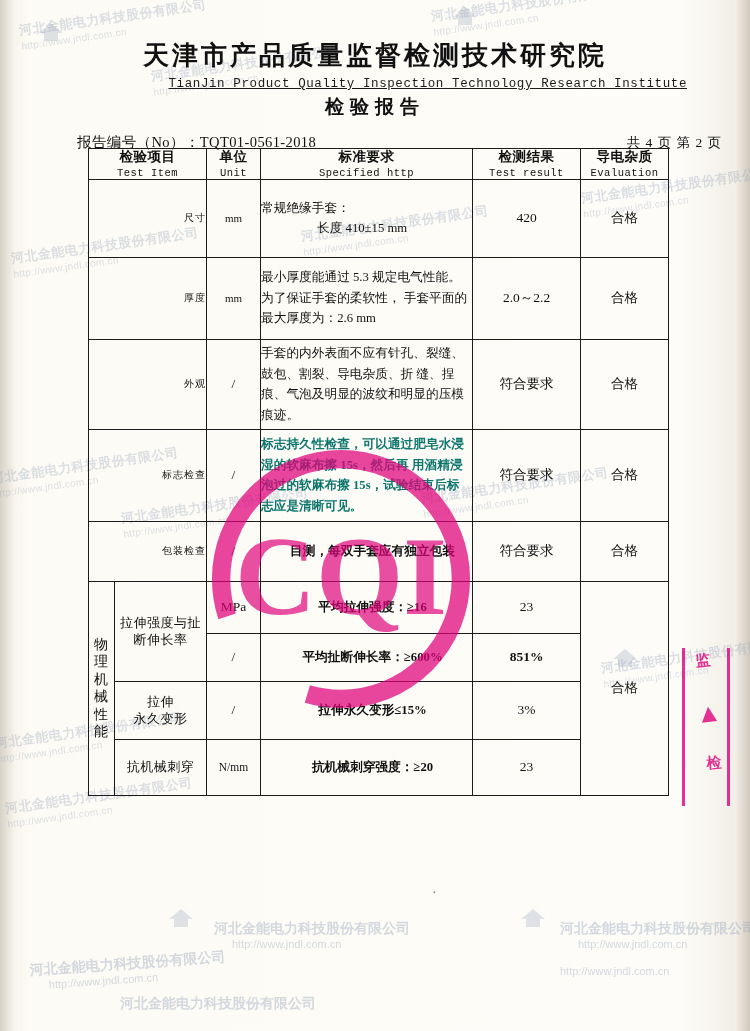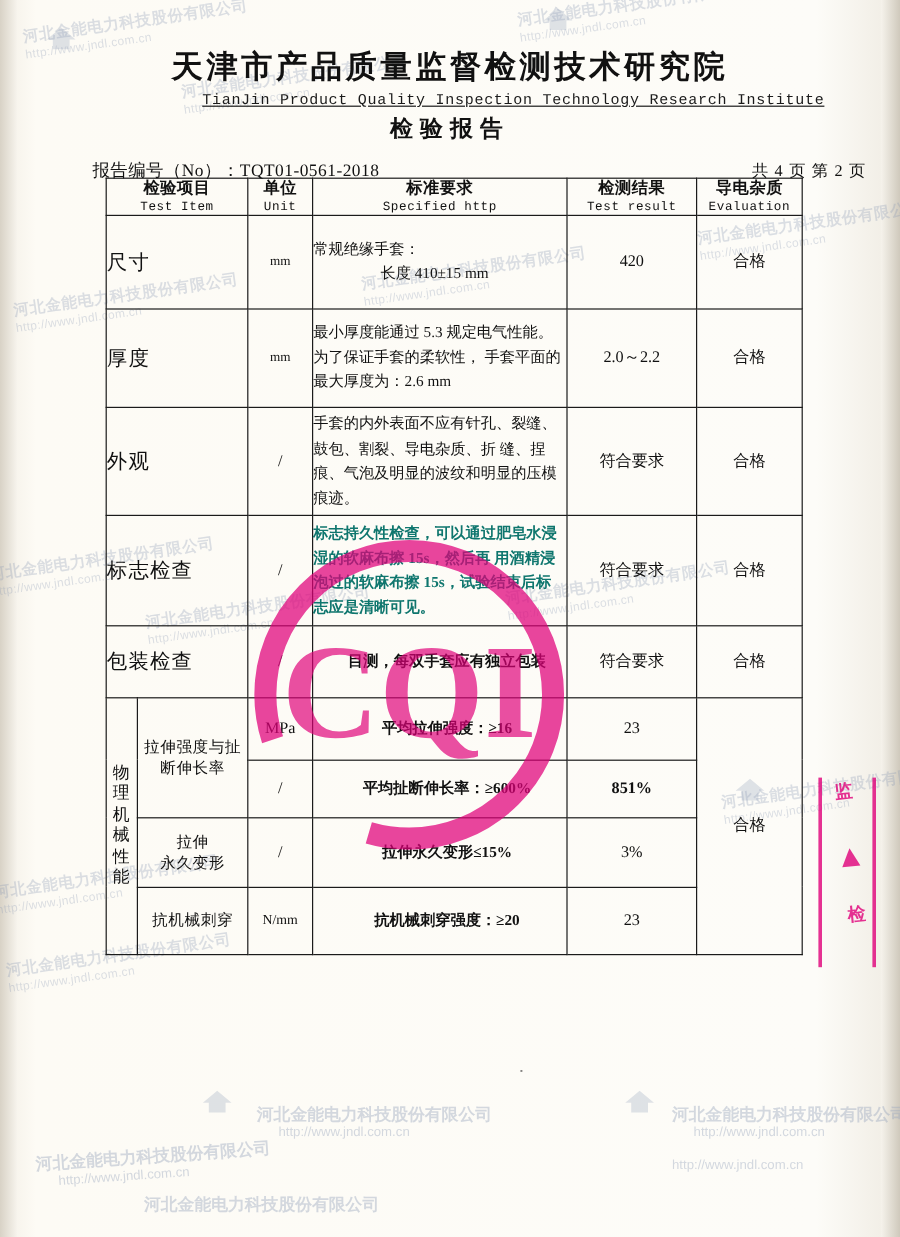--- a/index.html
+++ b/index.html
@@ -75,21 +75,21 @@
   }
   .hd{
     text-align:center;
     font-size:13px;
     line-height:1.15;
     padding:5px 2px 5px;
   }
   .hd .cn{ font-weight:bold; font-size:13.5px; letter-spacing:.5px; display:block; }
   .hd .en{ font-family:"Liberation Mono", monospace; font-size:10.5px; display:block; margin-top:2px; letter-spacing:.5px;}
   .c-center{ text-align:center; font-size:13.5px; }
-  .c-item{ text-align:left; font-size:17px; letter-spacing:1px; }
+  .c-item{ text-align:right; font-size:10px; letter-spacing:1px; }
   .c-spec{ text-align:left; font-size:12.7px; line-height:1.62; padding:6px 7px 6px 8px; }
   .c-spec .ind{ display:block; padding-left:56px; }
   .c-res{ text-align:center; font-size:13.5px; }
   .c-eval{ text-align:center; font-size:13.5px; }
   .unit-mm{ font-size:11px; letter-spacing:0; }
   .vert-group{
     text-align:center;
     font-size:14px;
     line-height:1.25;
     letter-spacing:1px;

